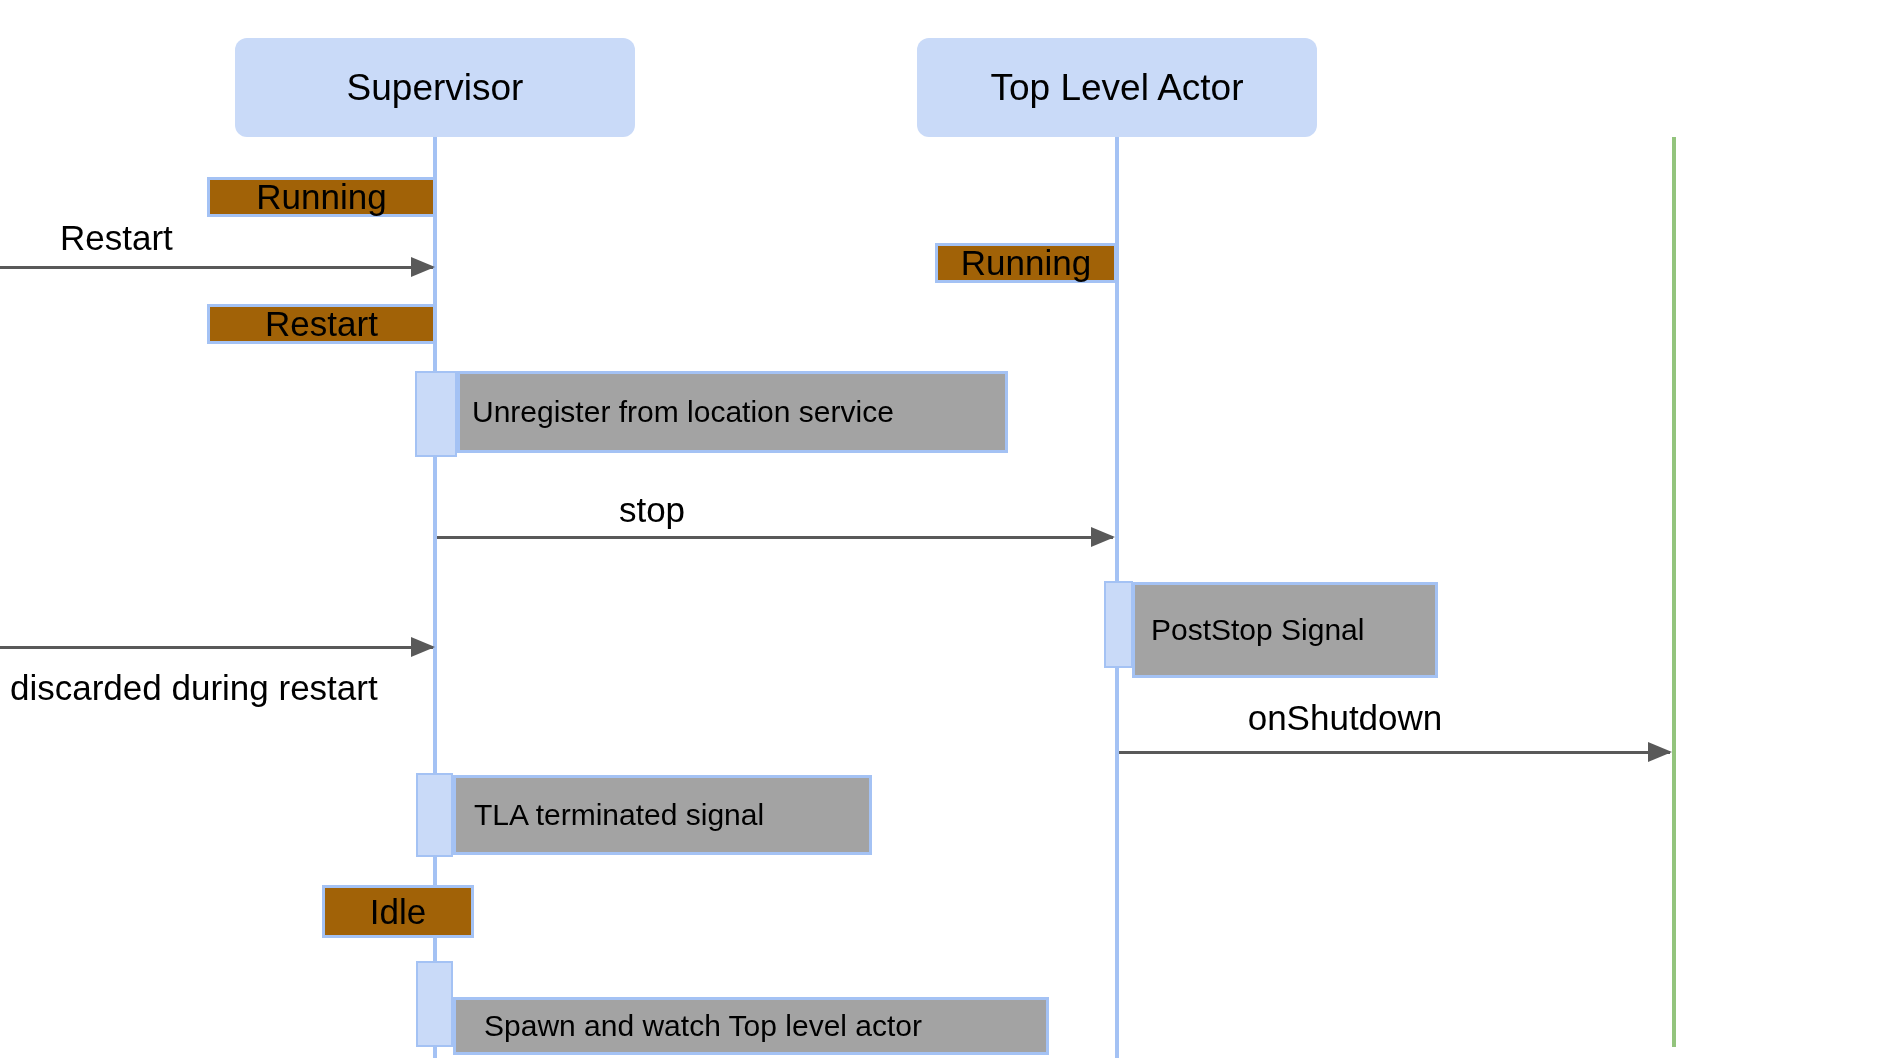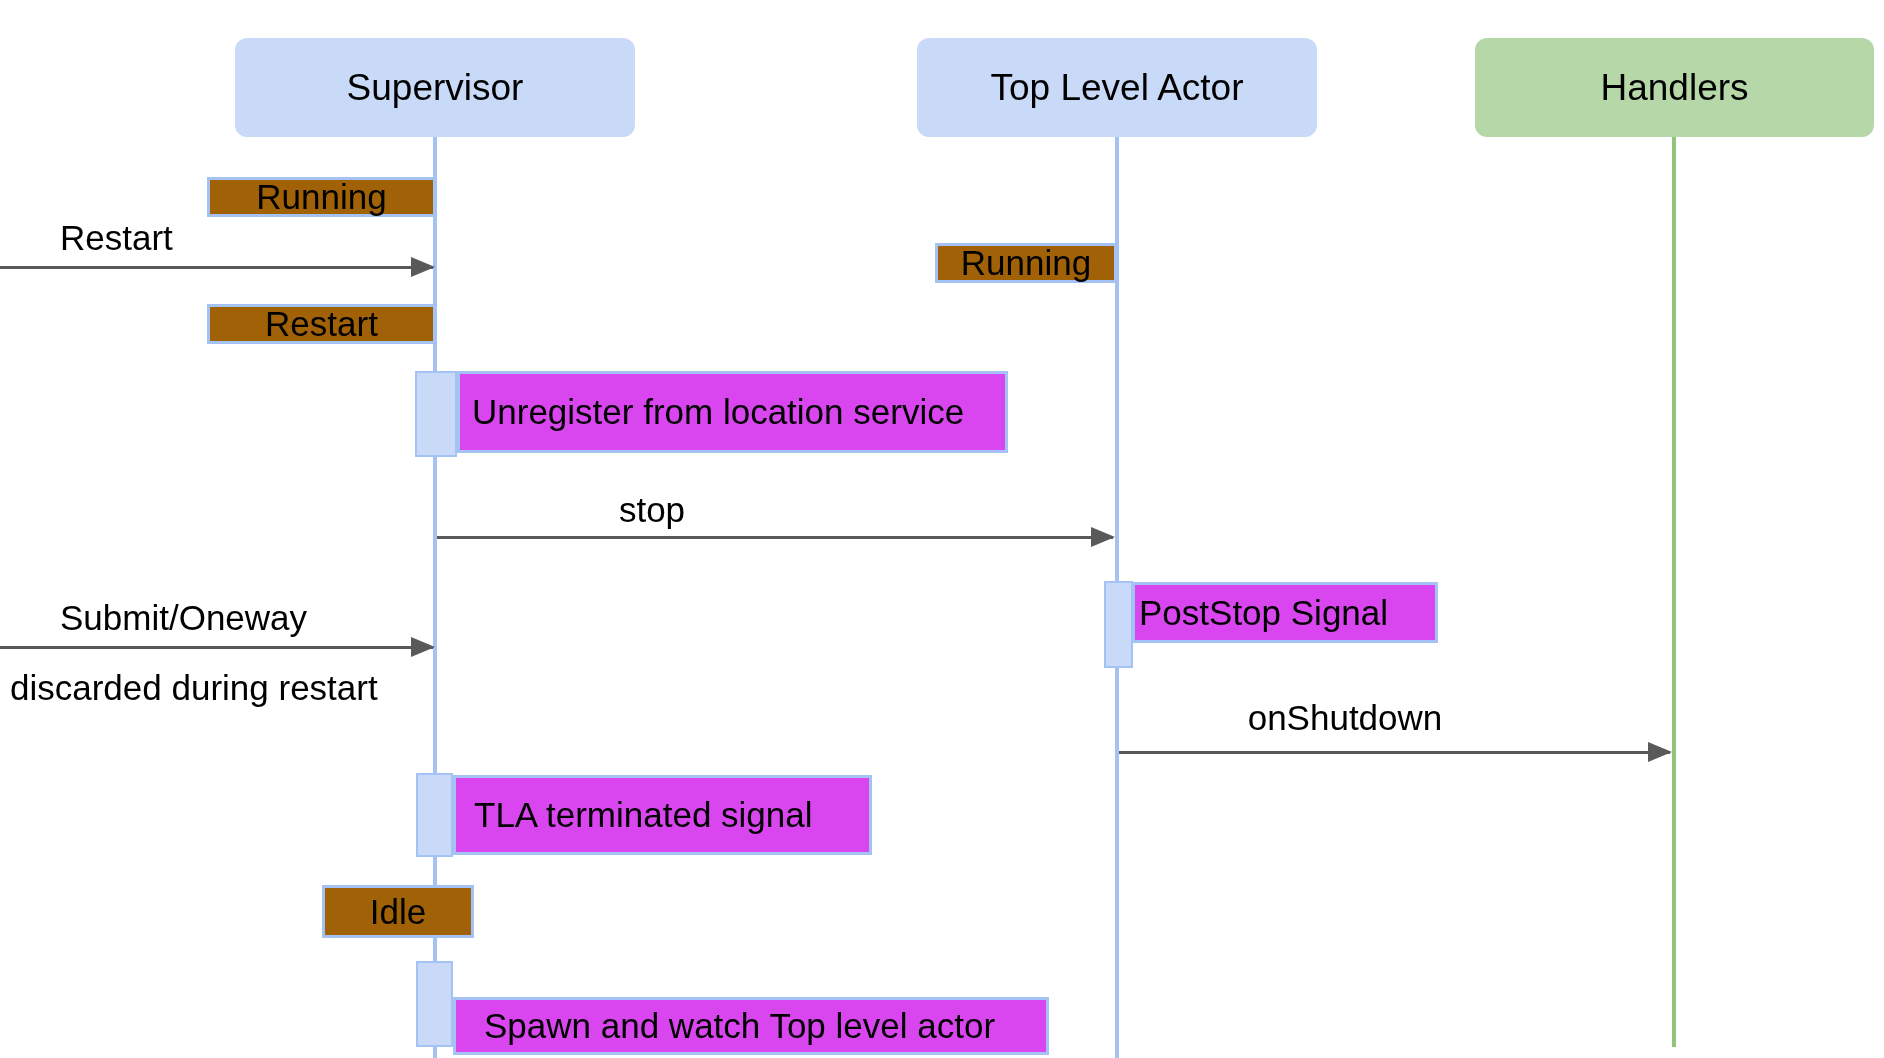--- a/index.html
+++ b/index.html
@@ -66,29 +66,29 @@
     z-index:2;
   }
   #act-unregister{left:415px;top:371px;width:42px;height:86px;}
   #act-poststop{left:1104px;top:581px;width:29px;height:87px;}
   #act-terminated{left:416px;top:773px;width:37px;height:84px;}
   #act-spawn{left:416px;top:961px;width:37px;height:86px;}
 
   
   .activity-box{
     position:absolute;
-    background:#d946ef;
+    background:#a3a3a3;
     border:3px solid var(--c-blue-line);
     display:flex;align-items:center;justify-content:flex-start;
-    font-size:35px;
+    font-size:30px;
     box-sizing:border-box;
     z-index:3;
   }
   #box-unregister{left:457px;top:371px;width:551px;height:82px;padding-left:12px;}
-  #box-poststop{left:1132px;top:582px;width:306px;height:61px;padding-left:4px;}
+  #box-poststop{left:1132px;top:582px;width:306px;height:96px;padding-left:16px;}
   #box-terminated{left:453px;top:775px;width:419px;height:80px;padding-left:18px;}
   #box-spawn{left:453px;top:997px;width:596px;height:58px;padding-left:28px;}
 
   
   .arrow{
     position:absolute;height:3px;background:var(--c-arrow);z-index:4;
   }
   .arrow .head{
     position:absolute;right:-2px;top:-9px;
     width:0;height:0;
@@ -118,21 +118,20 @@
 <body>
 
 <div class="canvas">
 
   <div class="lifeline blue" id="ll-supervisor"></div>
   <div class="lifeline blue" id="ll-tla"></div>
   <div class="lifeline green" id="ll-handlers"></div>
 
   <div class="actor actor-blue" id="actor-supervisor">Supervisor</div>
   <div class="actor actor-blue" id="actor-tla">Top Level Actor</div>
-  <div class="actor actor-green" id="actor-handlers">Handlers</div>
 
   <div class="state-box" id="sb-sup-running">Running</div>
   <div class="state-box" id="sb-sup-restart">Restart</div>
   <div class="state-box" id="sb-tla-running">Running</div>
   <div class="state-box" id="sb-sup-idle">Idle</div>
 
   <div class="activation" id="act-unregister"></div>
   <div class="activation" id="act-poststop"></div>
   <div class="activation" id="act-terminated"></div>
   <div class="activation" id="act-spawn"></div>
@@ -150,17 +149,16 @@
   </div>
   <div class="arrow" id="arr-submit">
     <span class="head"></span>
   </div>
   <div class="arrow" id="arr-onshutdown">
     <span class="head"></span>
   </div>
 
   <div class="msg-label" id="lbl-restart">Restart</div>
   <div class="msg-label" id="lbl-stop">stop</div>
-  <div class="msg-label" id="lbl-submit">Submit/Oneway</div>
   <div class="msg-label" id="lbl-onshutdown">onShutdown</div>
   <div class="msg-label" id="lbl-note">discarded during restart</div>
 
 </div>
 
 </body></html>

